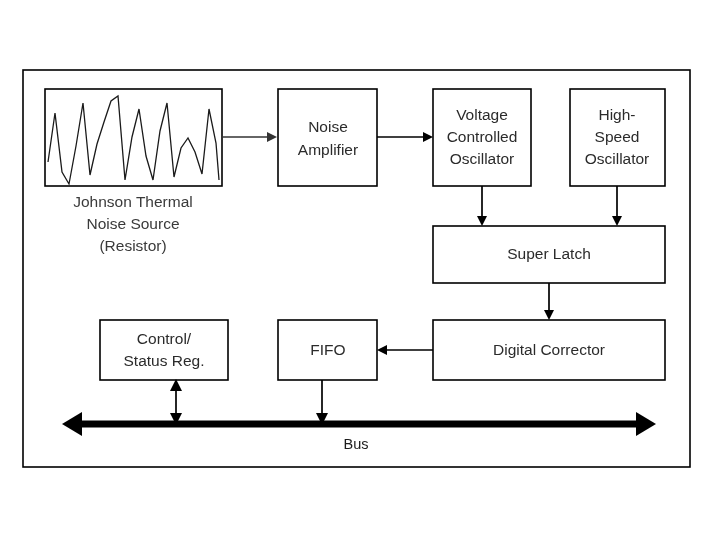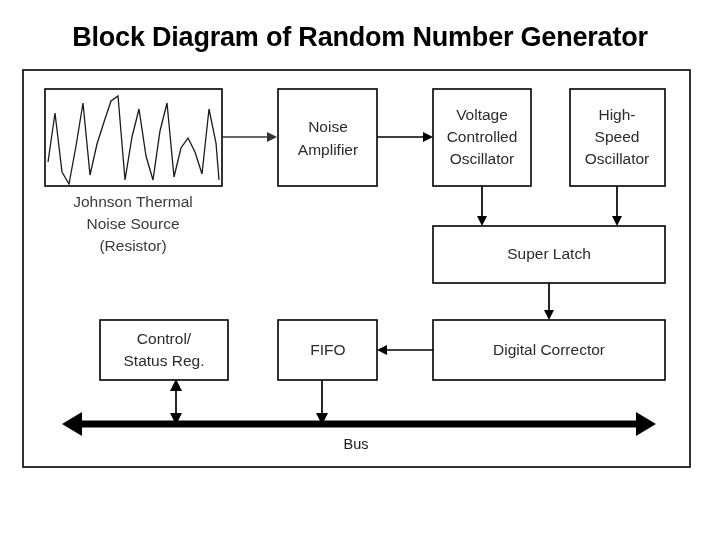--- a/index.html
+++ b/index.html
@@ -95,21 +95,20 @@
   .arrowhead-gray {
     fill: #333333;
     stroke: none;
   }
 </style>
 </head>
 <body>
 
 <div id="slide">
 
-  <div id="title">Block Diagram of Random Number Generator</div>
 
   <svg id="diagram" width="720" height="540" viewBox="0 0 720 540">
 
     <rect class="frame-rect" x="23" y="70" width="667" height="397"></rect>
 
     <g>
       <rect class="box-rect" x="45" y="89" width="177" height="97"></rect>
       <polyline class="waveform" points="48,162 55,113 62,172 69,184 76,146 83,103 90,175 97,144 104,122 111,101 118,96 125,180 132,137 139,109 146,156 153,180 160,131 167,103 174,177 181,148 188,138 195,152 202,174 209,109 216,143 219,180"></polyline>
     </g>
     <text class="caption-label" x="133" y="207">Johnson Thermal</text>

